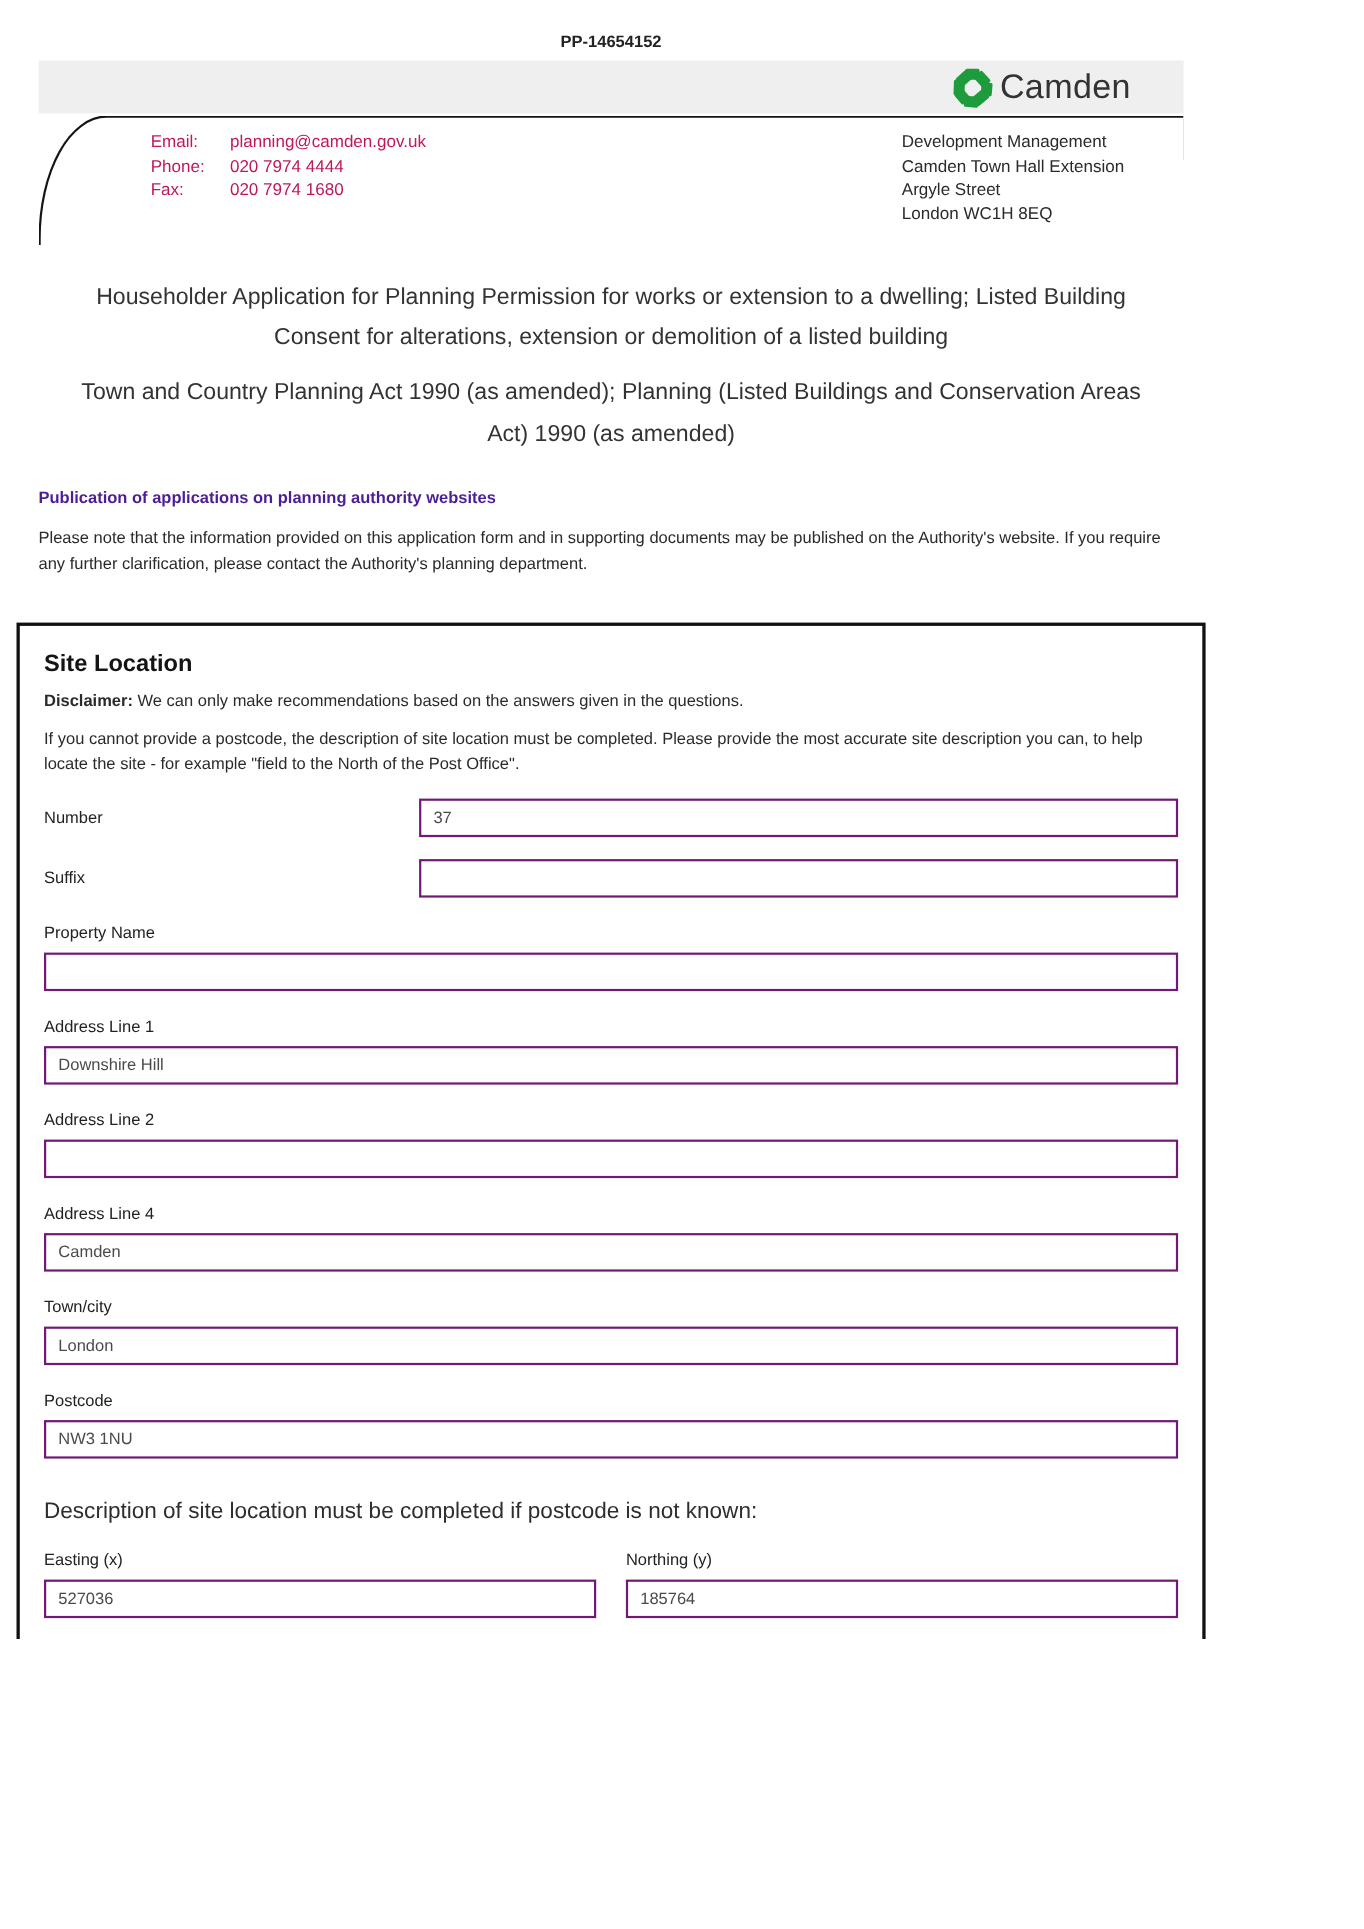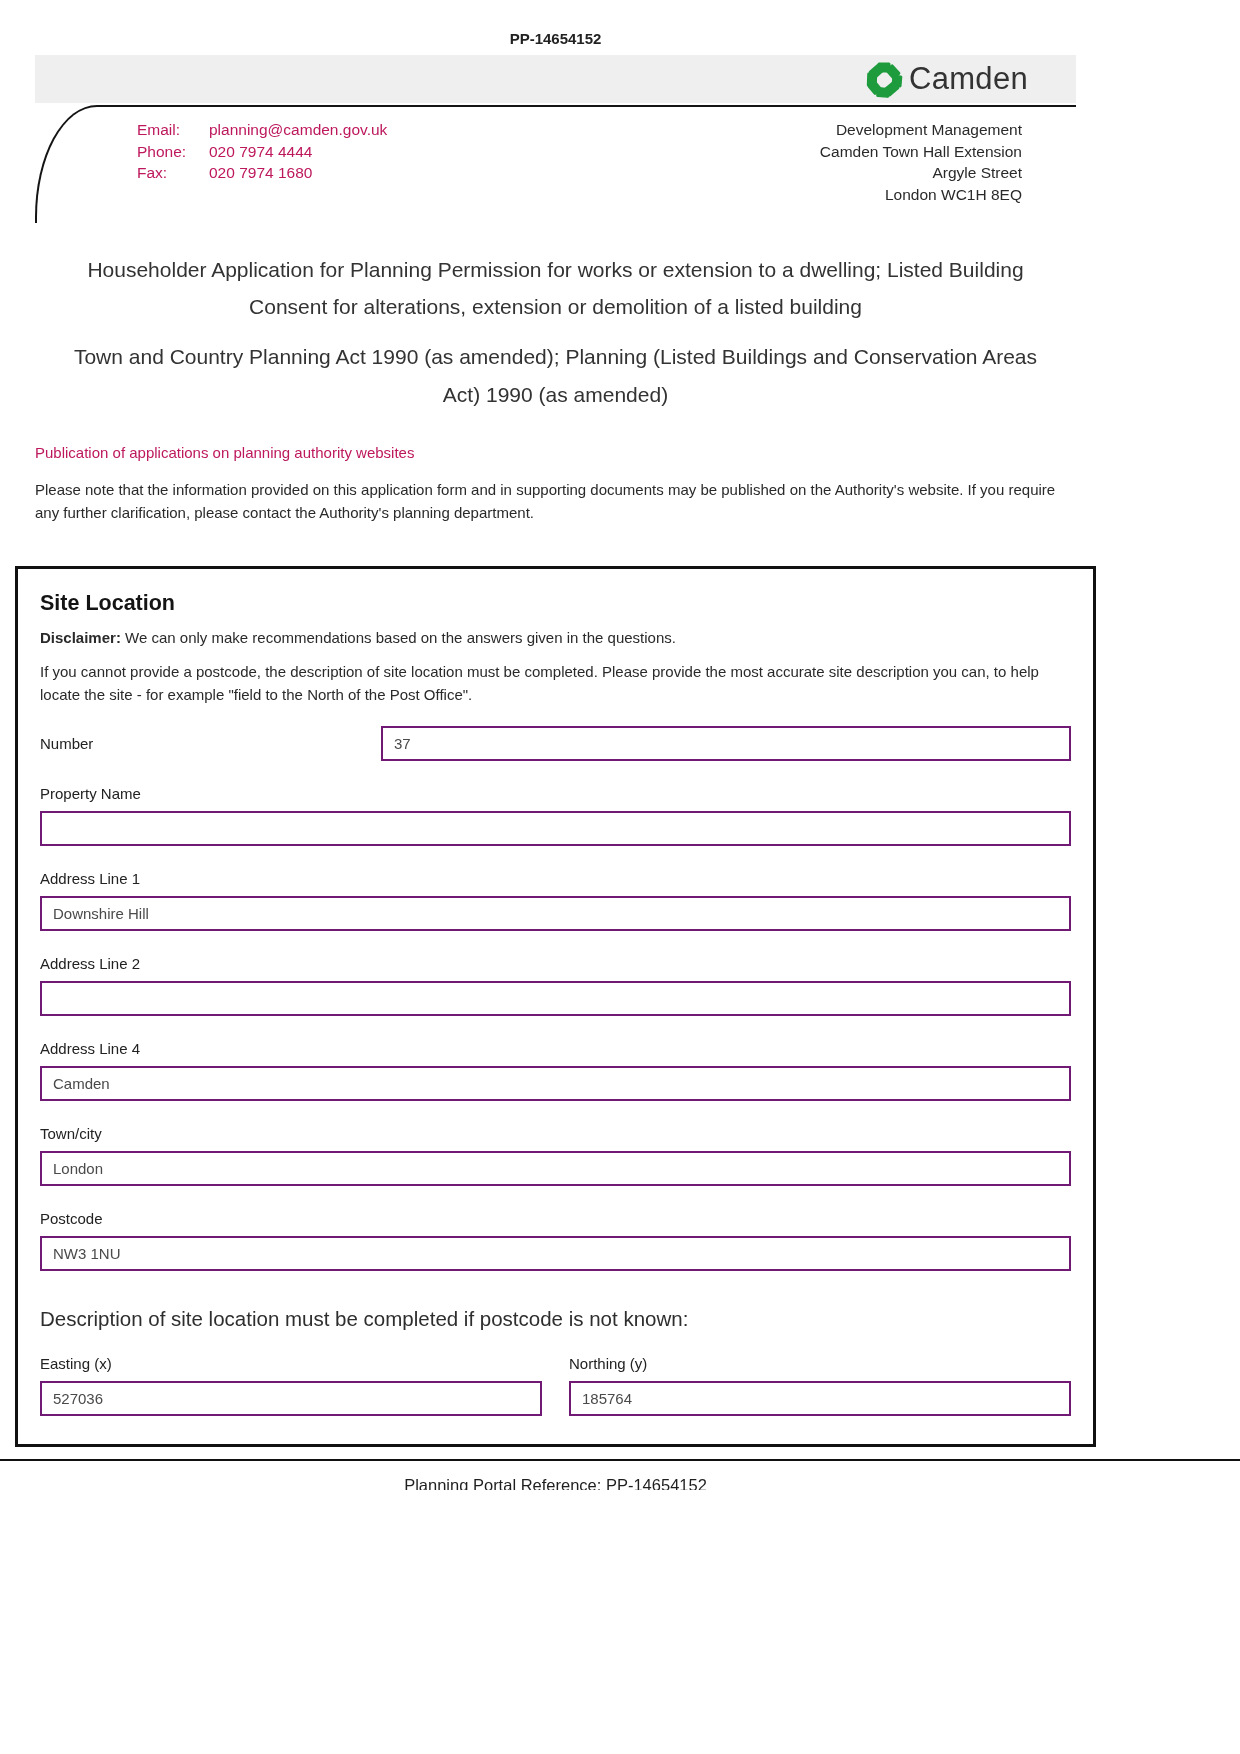--- a/index.html
+++ b/index.html
@@ -24,26 +24,26 @@
     margin:2px 20px 0; height:118px;
     border-top:2px solid #141414; border-left:2px solid #141414;
     border-top-left-radius:62px 112px;
     padding:12px 54px 0 100px;
     display:flex; justify-content:space-between;
   }
   .contact-grid {
     display:grid; grid-template-columns:72px auto;
     font-size:15.5px; line-height:21.5px; color:#be185d; align-content:start;
   }
-  .addr { text-align:right; font-size:15.5px; line-height:21.5px; color:#2a2a2a; }
+  .addr { font-size:15.5px; line-height:21.5px; color:#2a2a2a; }
 
   .main-title { margin:28px auto 0; width:990px; text-align:center; font-size:21px; font-weight:400; line-height:37px; color:#333; }
   .sub-title  { margin:13px auto 0; width:990px; text-align:center; font-size:21px; font-weight:400; line-height:38px; color:#333; }
 
-  .pub-heading { margin:30px 20px 0; font-weight:normal; font-size:15px; color:#be185d; }
+  .pub-heading { margin:30px 20px 0; font-weight:bold; font-size:15px; color:#4c1d95; }
   .pub-body { margin:17px 20px 0; font-size:15px; line-height:23px; color:#2a2a2a; }
 
   .site-box { margin-top:42px; border:3px solid #111; padding:16px 22px 28px; background:#fff; }
   .site-heading { margin-top:6px; font-size:21.5px; font-weight:bold; color:#141414; }
   .disclaimer { margin-top:13px; font-size:15px; color:#2a2a2a; }
   .intro { margin-top:14px; font-size:15px; line-height:23px; color:#2a2a2a; }
 
   .tfield {
     height:35px; border:2px solid #701a75; background:#fff;
     font-family:"Liberation Sans", sans-serif; font-size:15px; color:#4a4a4a;
@@ -133,20 +133,24 @@
 
       <p class="disclaimer"><b>Disclaimer:</b> <span>We can only make recommendations based on the answers given in the questions.</span></p>
 
       <p class="intro">If you cannot provide a postcode, the description of site location must be completed. Please provide the most accurate site description you can, to help locate the site - for example "field to the North of the Post Office".</p>
 
       <div class="row-inline">
         <label>Number</label>
         <input class="tfield" type="text" readonly="" value="37" style="">
       </div>
 
+      <div class="row-inline">
+        <label>Suffix</label>
+        <input class="tfield" type="text" readonly="" value="" style="">
+      </div>
 
       <div class="field-stack">
         <label>Property Name</label>
         <input class="tfield" type="text" readonly="" value="" style="">
       </div>
 
       <div class="field-stack">
         <label>Address Line 1</label>
         <input class="tfield" type="text" readonly="" value="Downshire Hill" style="">
       </div>

